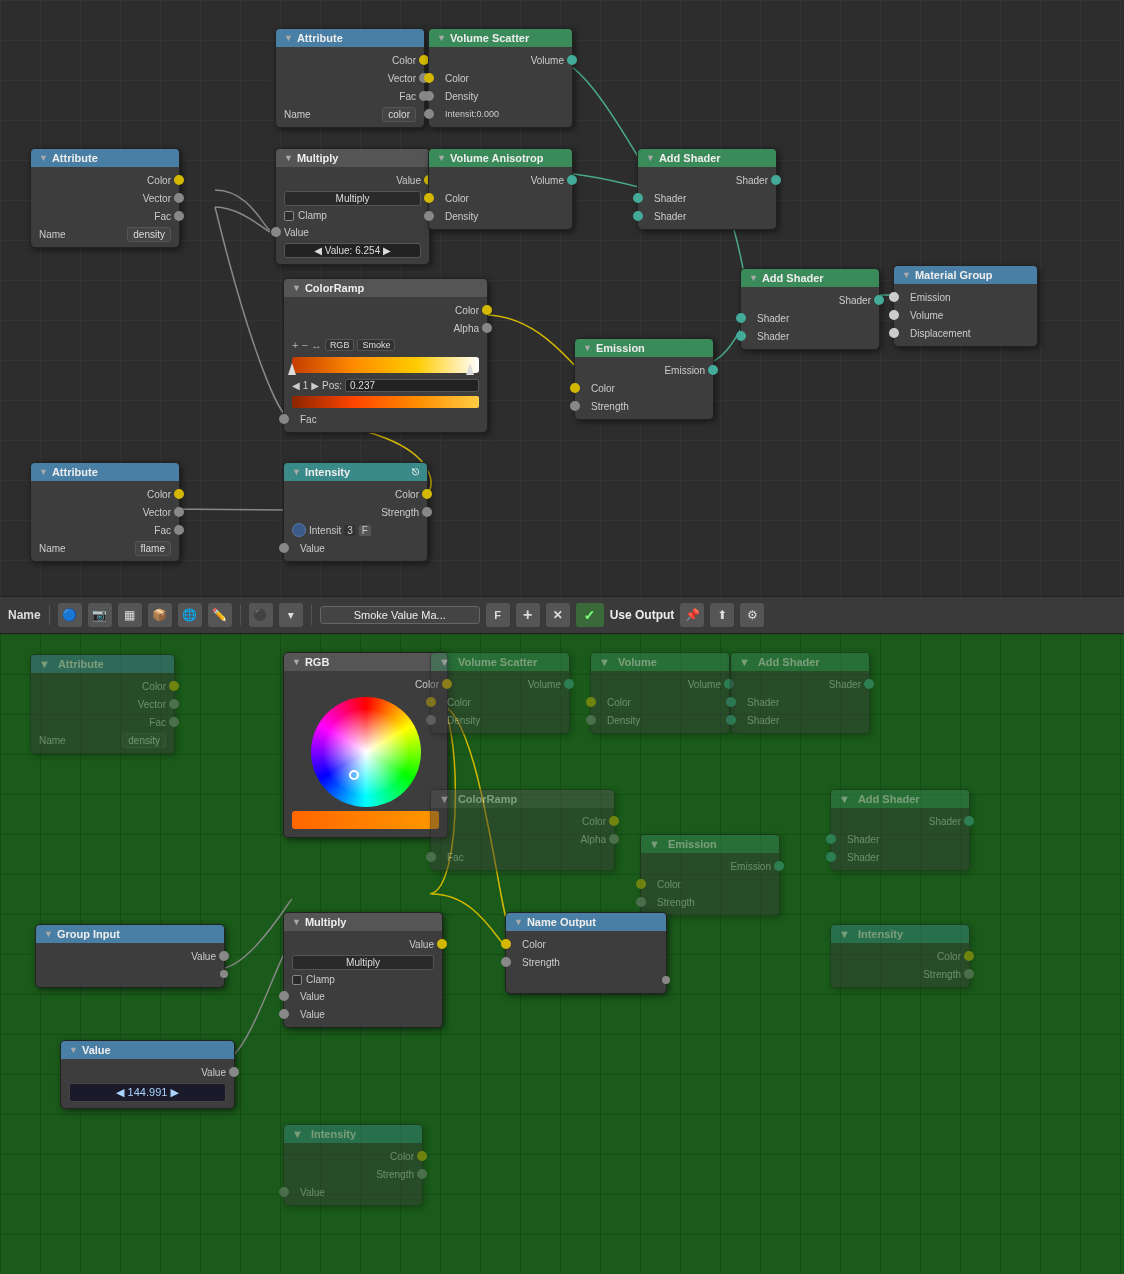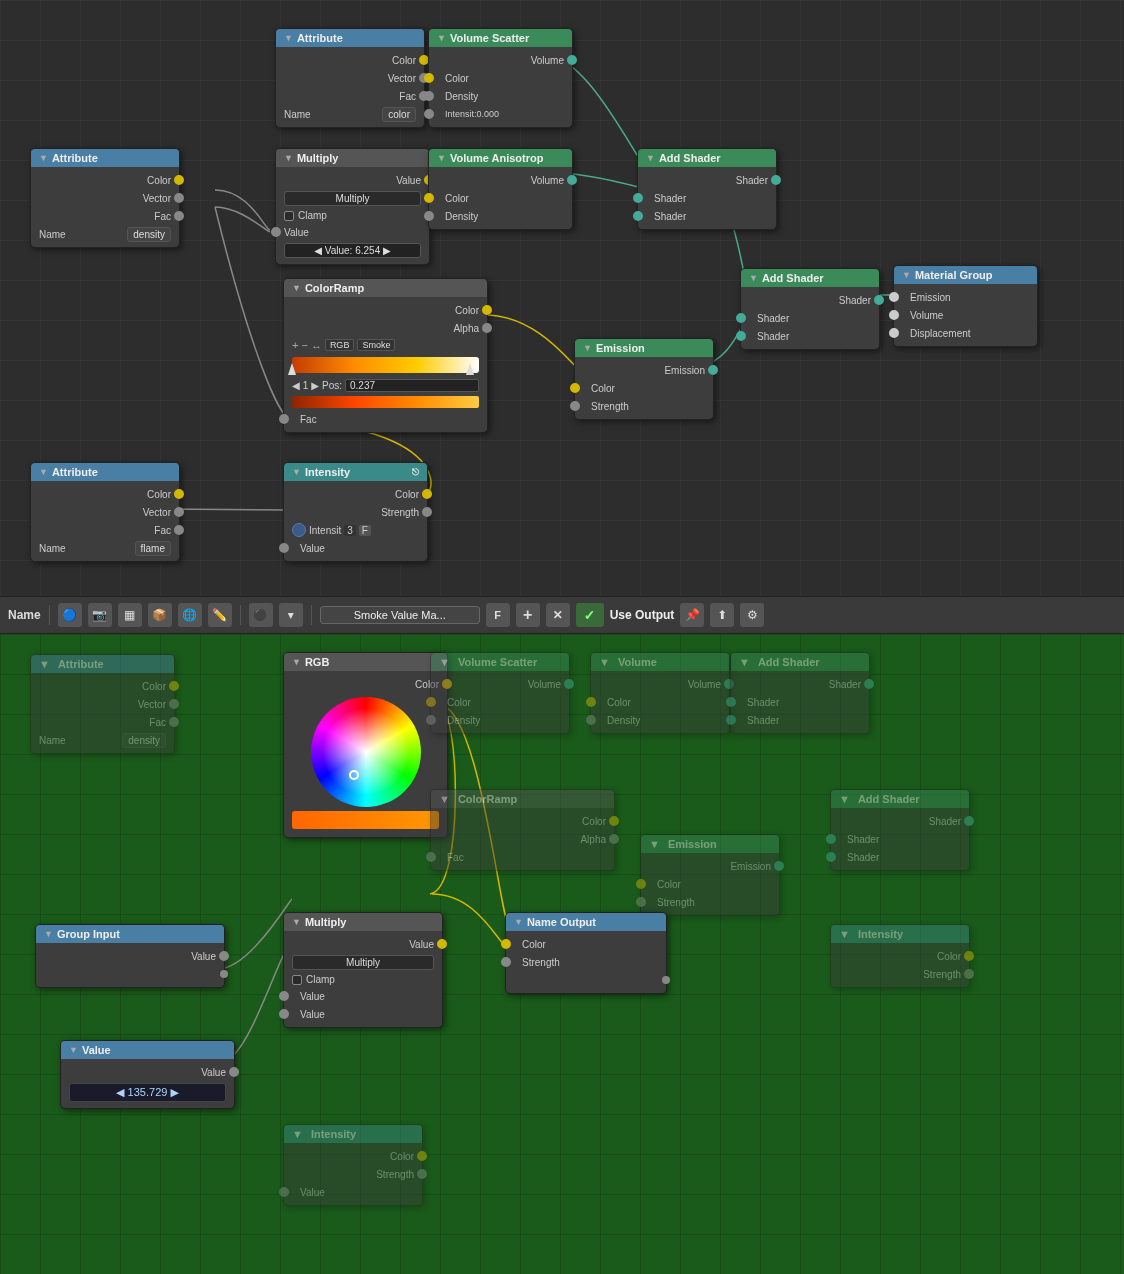--- a/index.html
+++ b/index.html
@@ -987,18 +987,18 @@
     <div class="node-header header-blue">
       <span class="arrow">▼</span>
       <span>Value</span>
     </div>
     <div class="node-body">
       <div class="node-row" style="justify-content:flex-end;">
         <span class="node-label" style="text-align:right;">Value</span>
         <div class="socket gray socket-r"></div>
       </div>
       <div class="value-display">
-        ◀ <span>135.729</span> ▶
+        ◀ <span>144.991</span> ▶
       </div>
     </div>
   </div>
 
 </div>
 
 </body></html>

